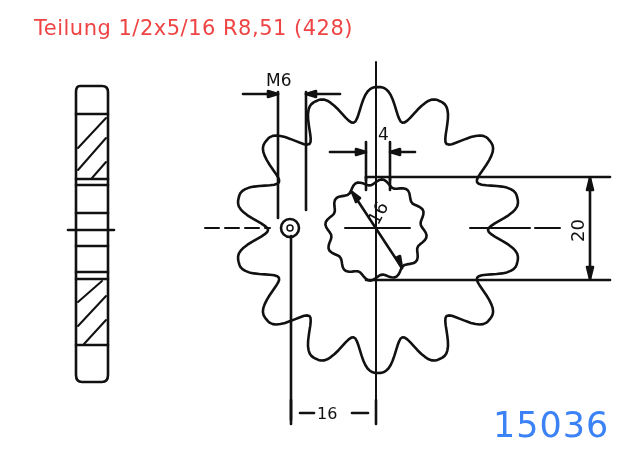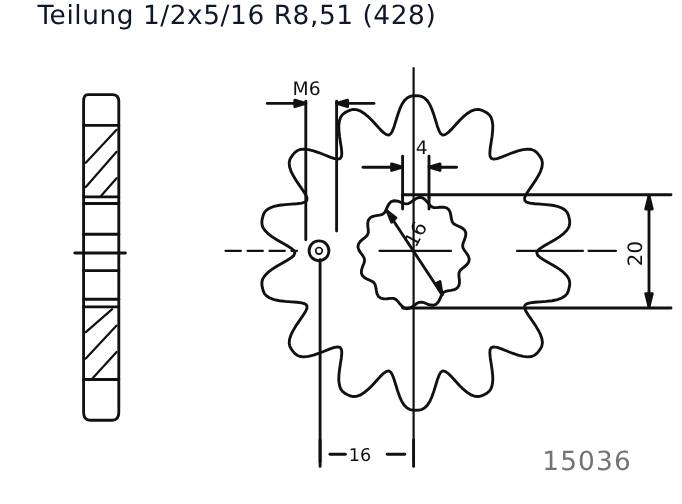--- a/index.html
+++ b/index.html
@@ -1,18 +1,18 @@
 <!DOCTYPE html>
 <html><head>
   <meta charset="utf-8">
   <style>
     html, body { margin: 0; padding: 0; background: #ffffff; }
     body { width: 620px; height: 458px; position: relative; overflow: hidden; font-family: "DejaVu Sans", sans-serif; }
-    .title { position: absolute; left: 34px; top: 0; font-size: 24px; color: #0f172a; letter-spacing: 0.5px; white-space: pre; }
-    .partno { position: absolute; left: 493px; top: 405px; font-size: 24px; color: #737373; letter-spacing: 1px; }
+    .title { position: absolute; left: 34px; top: 16px; font-size: 21px; color: #ef4444; letter-spacing: 0.5px; white-space: pre; }
+    .partno { position: absolute; left: 493px; top: 405px; font-size: 35px; color: #3b82f6; letter-spacing: 1px; }
     svg { position: absolute; left: 0; top: 0; }
     .lbl { font-family: "DejaVu Sans", sans-serif; fill: #111; }
   </style>
 </head>
 <body>
 
 <div class="title">Teilung 1/2x5/16 R8,51 (428)</div>
 <div class="partno">15036</div>
 
 <svg width="620" height="458" viewBox="0 0 620 458">

